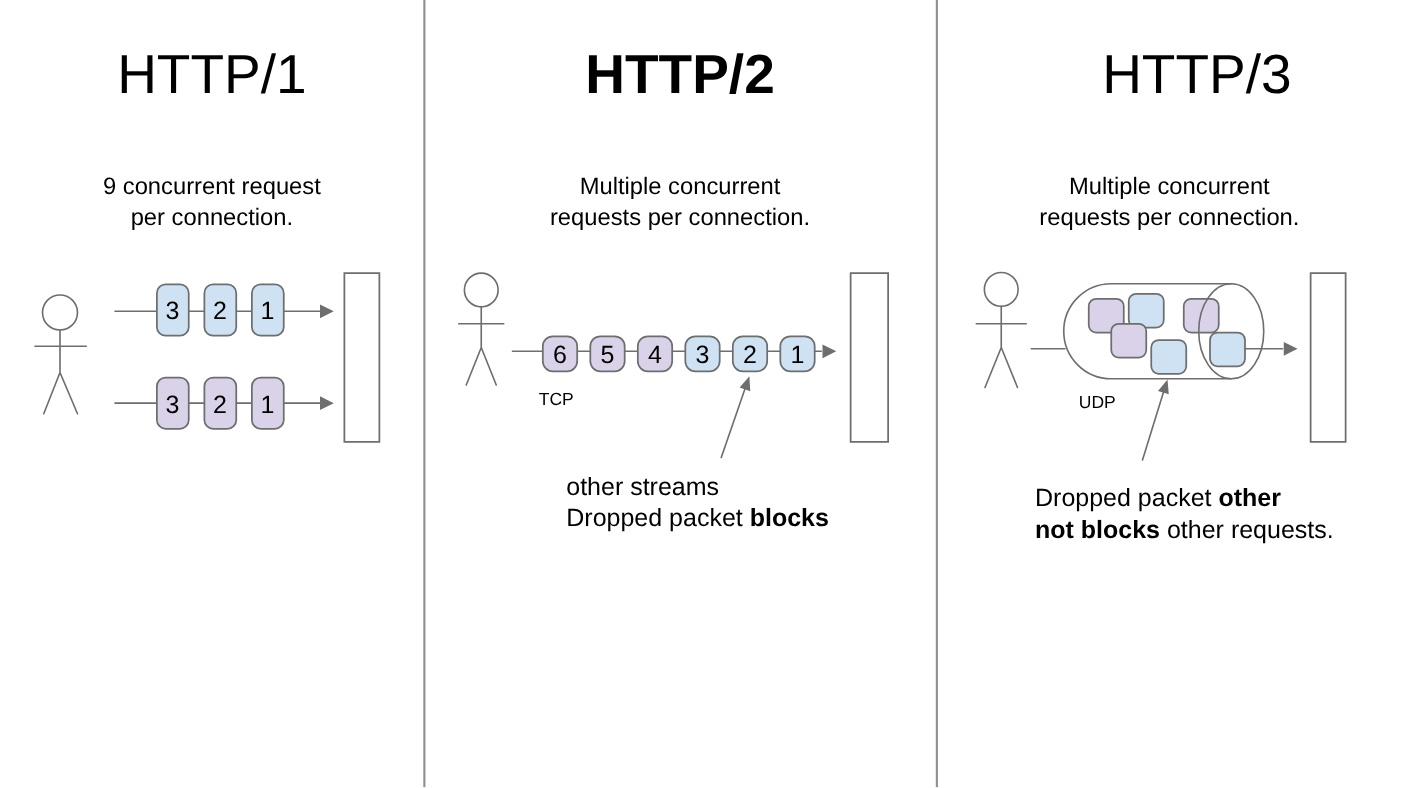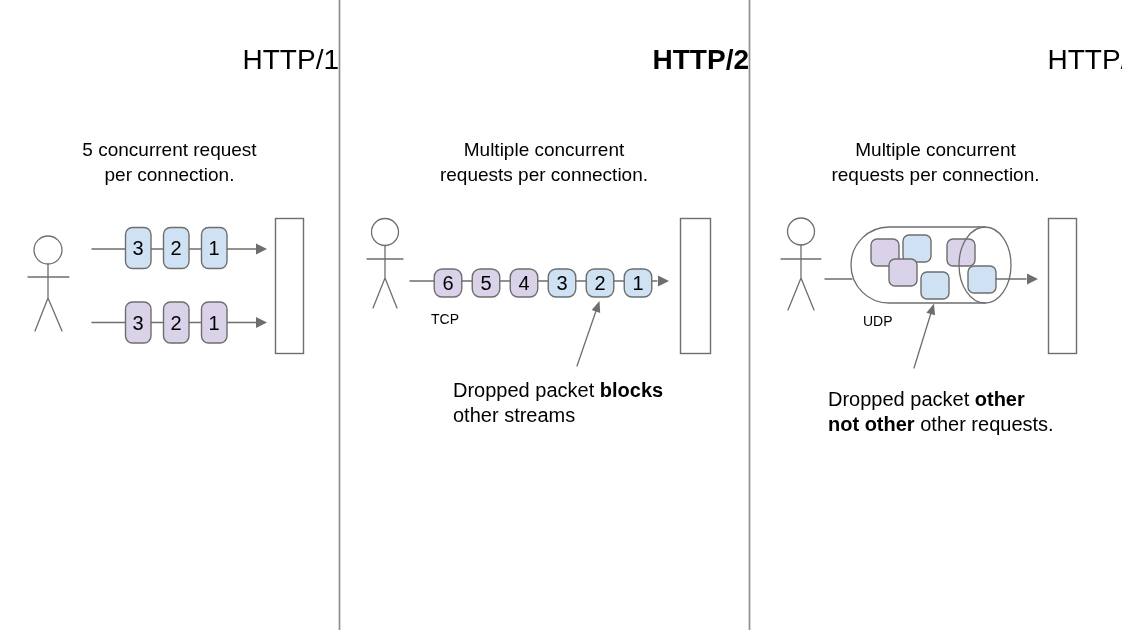--- a/index.html
+++ b/index.html
@@ -1,21 +1,21 @@
 <!DOCTYPE html>
 <html><head>
 <meta charset="utf-8">
 <style>
   html,body{margin:0;padding:0;background:#ffffff;}
   #stage{
     position:relative;width:1122px;height:630px;background:#ffffff;
     font-family:"Liberation Sans",sans-serif;color:#000;overflow:hidden;
   }
   .abs{position:absolute;}
-  .title{font-size:28px;line-height:40px;text-align:right;font-weight:400;}
+  .title{font-size:44px;line-height:40px;text-align:center;font-weight:400;}
   .subtitle{font-size:19px;line-height:25px;text-align:center;white-space:pre-line;}
   .caption{font-size:20px;line-height:25px;text-align:left;}
   .caption b{font-weight:bold;}
   svg.layer{position:absolute;left:0;top:0;}
   .stroke{stroke:#6e6e6e;stroke-width:1.3;fill:none;stroke-linecap:round;}
   .head{stroke:#6e6e6e;stroke-width:1.3;fill:#ffffff;}
   .pkt{stroke:#6e6e6e;stroke-width:1.4;}
   .server{fill:#ffffff;stroke:#6e6e6e;stroke-width:1.4;}
   .ah{fill:#6e6e6e;stroke:none;}
   .divider{stroke:#8f8f8f;stroke-width:1.7;}
@@ -117,30 +117,30 @@
       <polygon class="ah" points="934,303.5 935,315.3 926.4,312.7"></polygon>
 
       <rect class="server" x="1048.5" y="218.5" width="28" height="135"></rect>
     </g>
   </svg>
 
   <div class="abs title" style="left:0px;top:40px;width:339px;">HTTP/1</div>
   <div class="abs title" style="left:339px;top:40px;width:410px;font-weight:bold;">HTTP/2</div>
   <div class="abs title" style="left:749px;top:40px;width:373px;padding-left:22px;">HTTP/3</div>
 
-  <div class="abs subtitle" style="left:0px;top:137px;width:339px;">5 concurrent request
+  <div class="abs subtitle" style="left:0px;top:137px;width:339px;">9 concurrent request
 per connection.</div>
   <div class="abs subtitle" style="left:339px;top:137px;width:410px;">Multiple concurrent
 requests per connection.</div>
   <div class="abs subtitle" style="left:749px;top:137px;width:373px;">Multiple concurrent
 requests per connection.</div>
 
   <div class="abs caption" style="left:453px;top:378px;">
+    <div><span>other streams</span></div>
     <div><span>Dropped packet </span><b>blocks</b></div>
-    <div><span>other streams</span></div>
   </div>
 
   <div class="abs caption" style="left:828px;top:387px;">
     <div><span>Dropped packet </span><b>other</b></div>
-    <div><b>not other</b><span> other requests.</span></div>
+    <div><b>not blocks</b><span> other requests.</span></div>
   </div>
 
 </div>
 
 </body></html>

